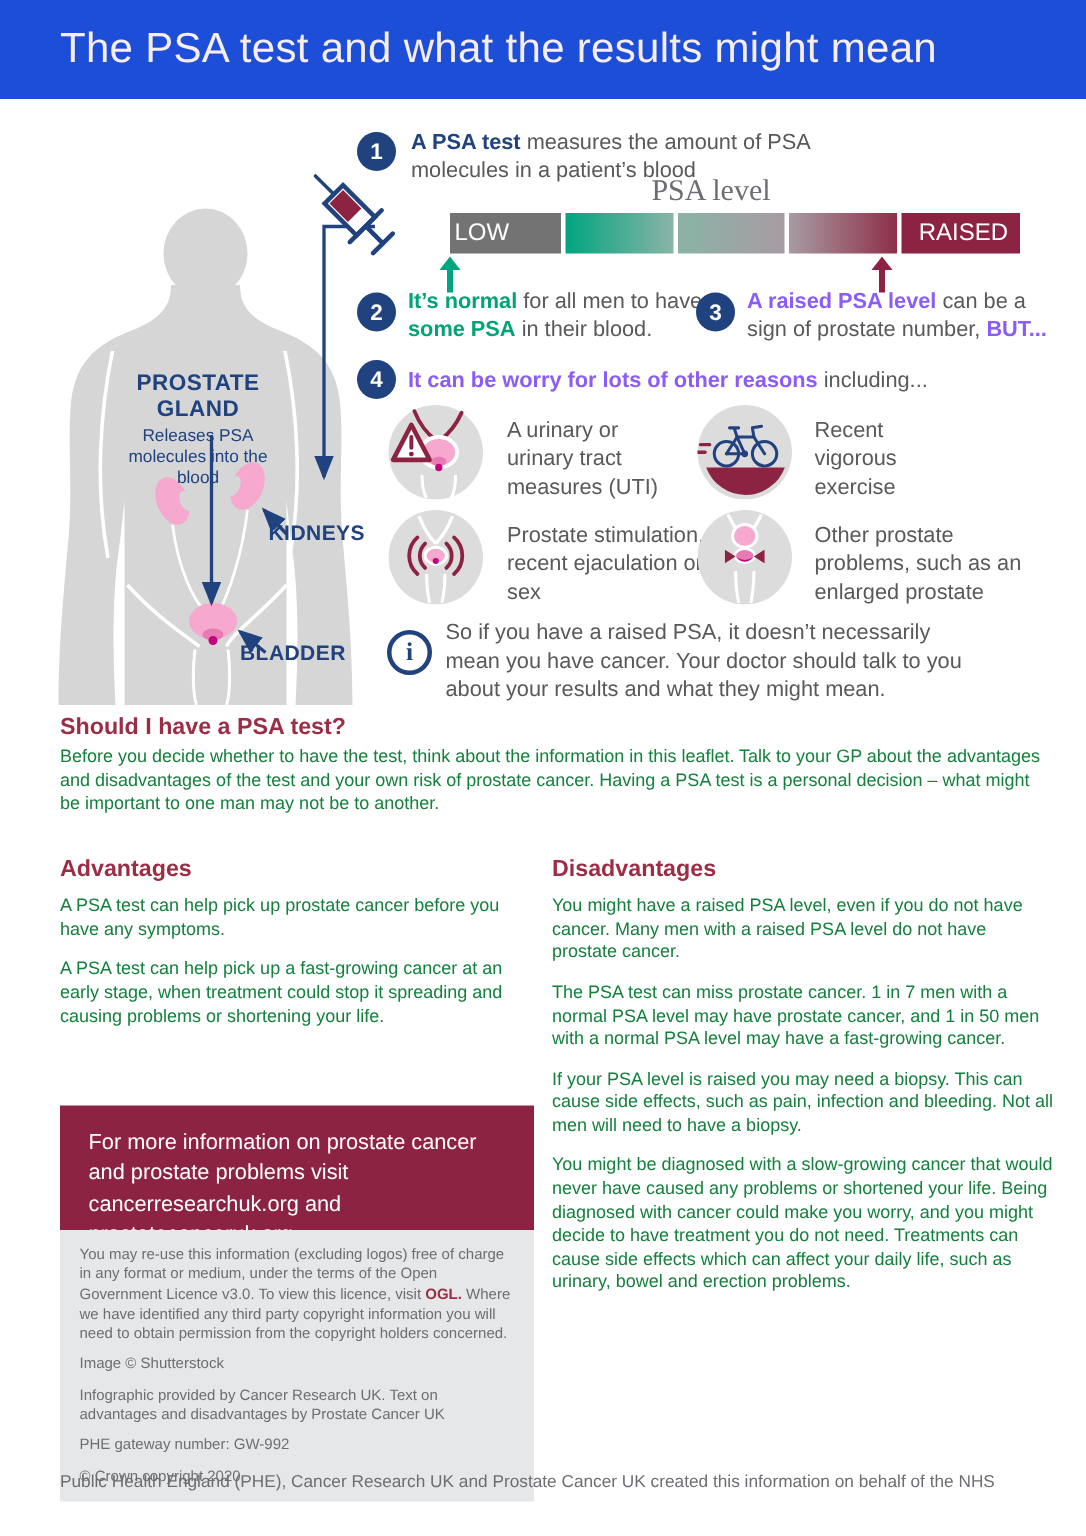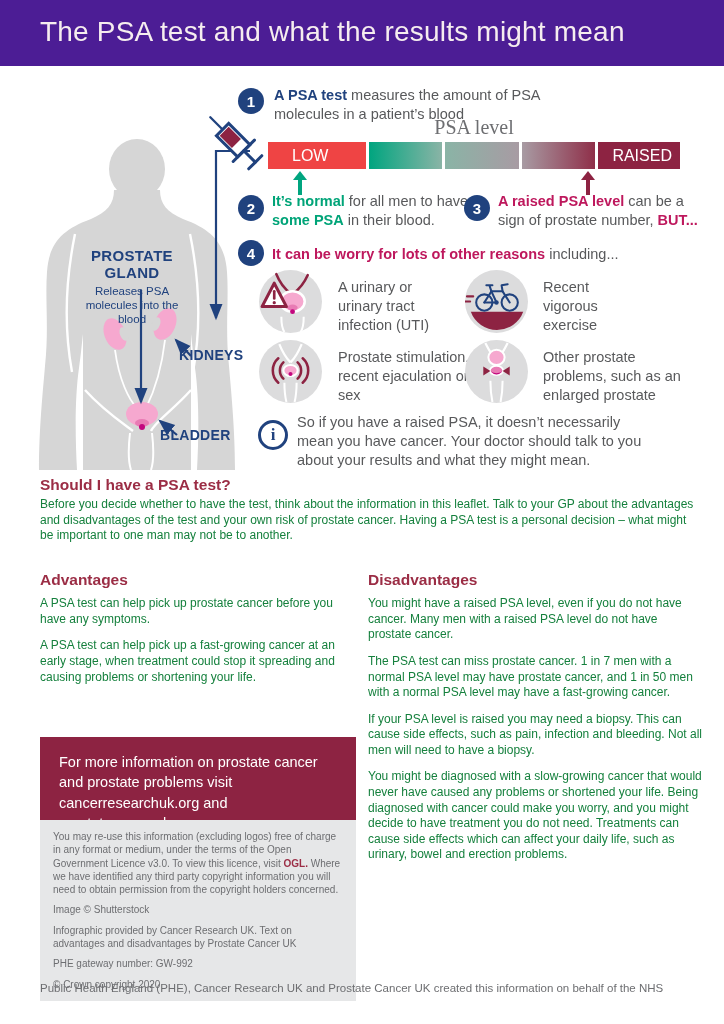--- a/index.html
+++ b/index.html
@@ -3,37 +3,37 @@
 <meta charset="utf-8">
 <style>
   html,body{margin:0;padding:0;}
   body{
     width:724px;height:1024px;position:relative;background:#ffffff;
     font-family:"Liberation Sans", sans-serif;color:#58595b;overflow:hidden;
   }
   .abs{position:absolute;}
 
   
-  .header{left:0;top:0;width:724px;height:66px;background:#4c1d95;}
+  .header{left:0;top:0;width:724px;height:66px;background:#1d4ed8;}
   .header h1{margin:0;padding:0 0 0 40px;line-height:64px;font-size:28px;font-weight:normal;color:#f6edef;letter-spacing:.2px;}
 
   
   .num-circle{width:26px;height:26px;border-radius:50%;background:#20427e;color:#fff;
     font-size:15px;font-weight:bold;display:flex;align-items:center;justify-content:center;}
 
   .step-text{font-size:14.5px;line-height:1.28;color:#58595b;}
   .b-blue{color:#20427e;font-weight:bold;}
-  .b-red{color:#be185d;font-weight:bold;}
+  .b-red{color:#8b5cf6;font-weight:bold;}
   .b-green{color:#00a478;font-weight:bold;}
 
   
   .scale-title{width:412px;text-align:center;font-size:20px;color:#6d6e71;}
   .bar{width:412px;height:27px;display:flex;gap:3px;}
   .seg{flex:1;display:flex;align-items:center;color:#fff;font-size:16px;}
-  .seg-1{background:#ef4444;padding-left:24px;}
+  .seg-1{background:#737373;padding-left:3px;margin-left:32px;}
   .seg-2{background:linear-gradient(90deg,#00a57f,#8ab4a6);}
   .seg-3{background:linear-gradient(90deg,#8ab4a6,#a89ba3);}
   .seg-4{background:linear-gradient(90deg,#a89ba3,#8f2f49);}
   .seg-5{background:#8d2342;justify-content:flex-end;padding-right:8px;}
 
   .up-arrow{display:flex;flex-direction:column;align-items:center;}
   .up-arrow .head{width:0;height:0;border-left:7px solid transparent;border-right:7px solid transparent;border-bottom:9px solid;}
   .up-arrow .stem{width:4px;height:15px;background:currentColor;}
   .arrow-green{color:#00a57f;}
   .arrow-red{color:#8d2342;}
@@ -171,21 +171,21 @@
   <circle cx="31" cy="31" r="31" fill="#dcdcdd"></circle>
   <path d="M17,4 C21,14 27,20 31,23 M48,5 C44,14 38,20 34,23" stroke="#8d2342" stroke-width="2.5" fill="none" stroke-linecap="round"></path>
   <ellipse cx="33" cy="31" rx="12" ry="10" fill="#f6a8cf" stroke="#ffffff" stroke-width="2.5"></ellipse>
   <ellipse cx="33" cy="37" rx="5" ry="3" fill="#e87bb4"></ellipse>
   <circle cx="33" cy="41" r="2.4" fill="#c2077e"></circle>
   <path d="M22,46 C22,52 23,58 25,61 M44,46 C44,52 43,58 41,61" stroke="#ffffff" stroke-width="2" fill="none"></path>
   <polygon points="3,36 15,13 27,36" fill="#ffffff" stroke="#8d2342" stroke-width="3" stroke-linejoin="round"></polygon>
   <line x1="15" y1="21" x2="15" y2="28" stroke="#8d2342" stroke-width="2.6" stroke-linecap="round"></line>
   <circle cx="15" cy="32.2" r="1.6" fill="#8d2342"></circle>
 </svg>
-<div class="abs reason-text" style="left:338px;top:278px;width:115px;">A urinary or urinary tract infection (UTI)</div>
+<div class="abs reason-text" style="left:338px;top:278px;width:115px;">A urinary or urinary tract measures (UTI)</div>
 
 <svg class="abs" style="left:465px;top:270px;" width="63" height="63" viewBox="0 0 62 62">
   <circle cx="31" cy="31" r="31" fill="#dcdcdd"></circle>
   <path d="M5.7,41 A27.5,27.5 0 0 0 57.3,41 Z" fill="#8d2342"></path>
   <g stroke="#20427e" stroke-width="2" fill="none" stroke-linecap="round" stroke-linejoin="round">
     <circle cx="19" cy="32" r="8"></circle>
     <circle cx="44" cy="32" r="8"></circle>
     <polyline points="19,32 26,21 37,21 44,32"></polyline>
     <polyline points="26,21 31,32 19,32"></polyline>
     <path d="M37,21 L36,15 L42,14"></path>

